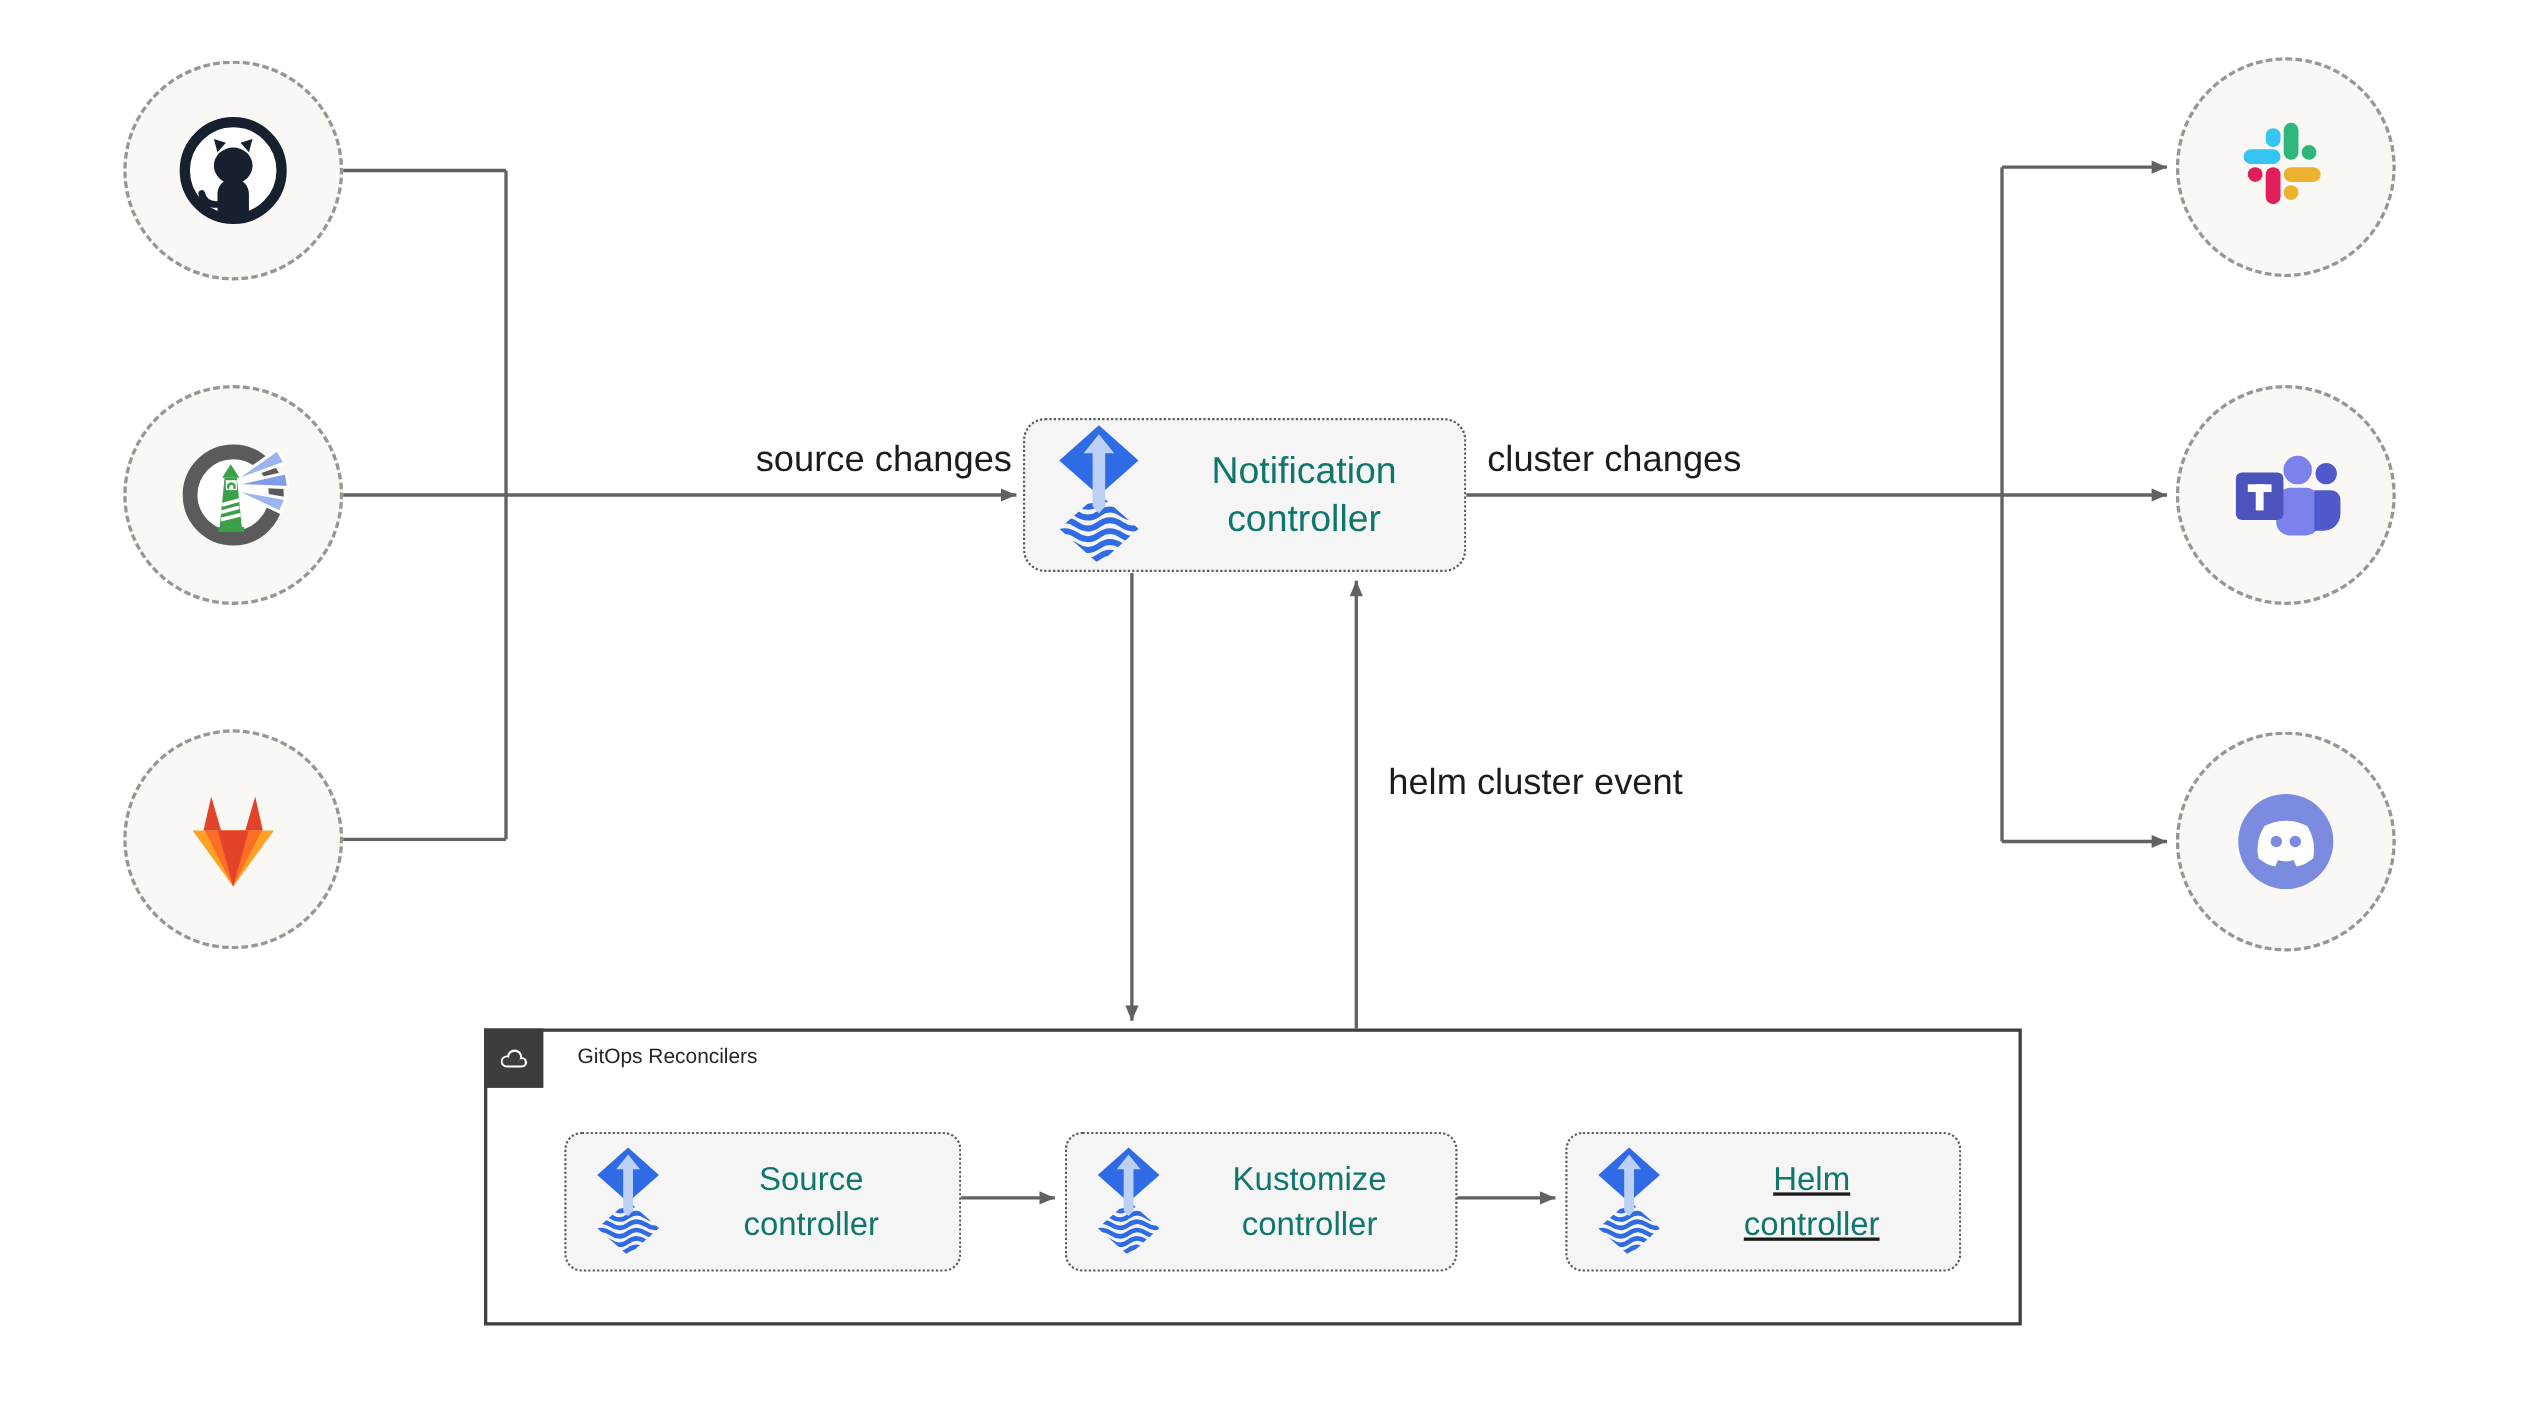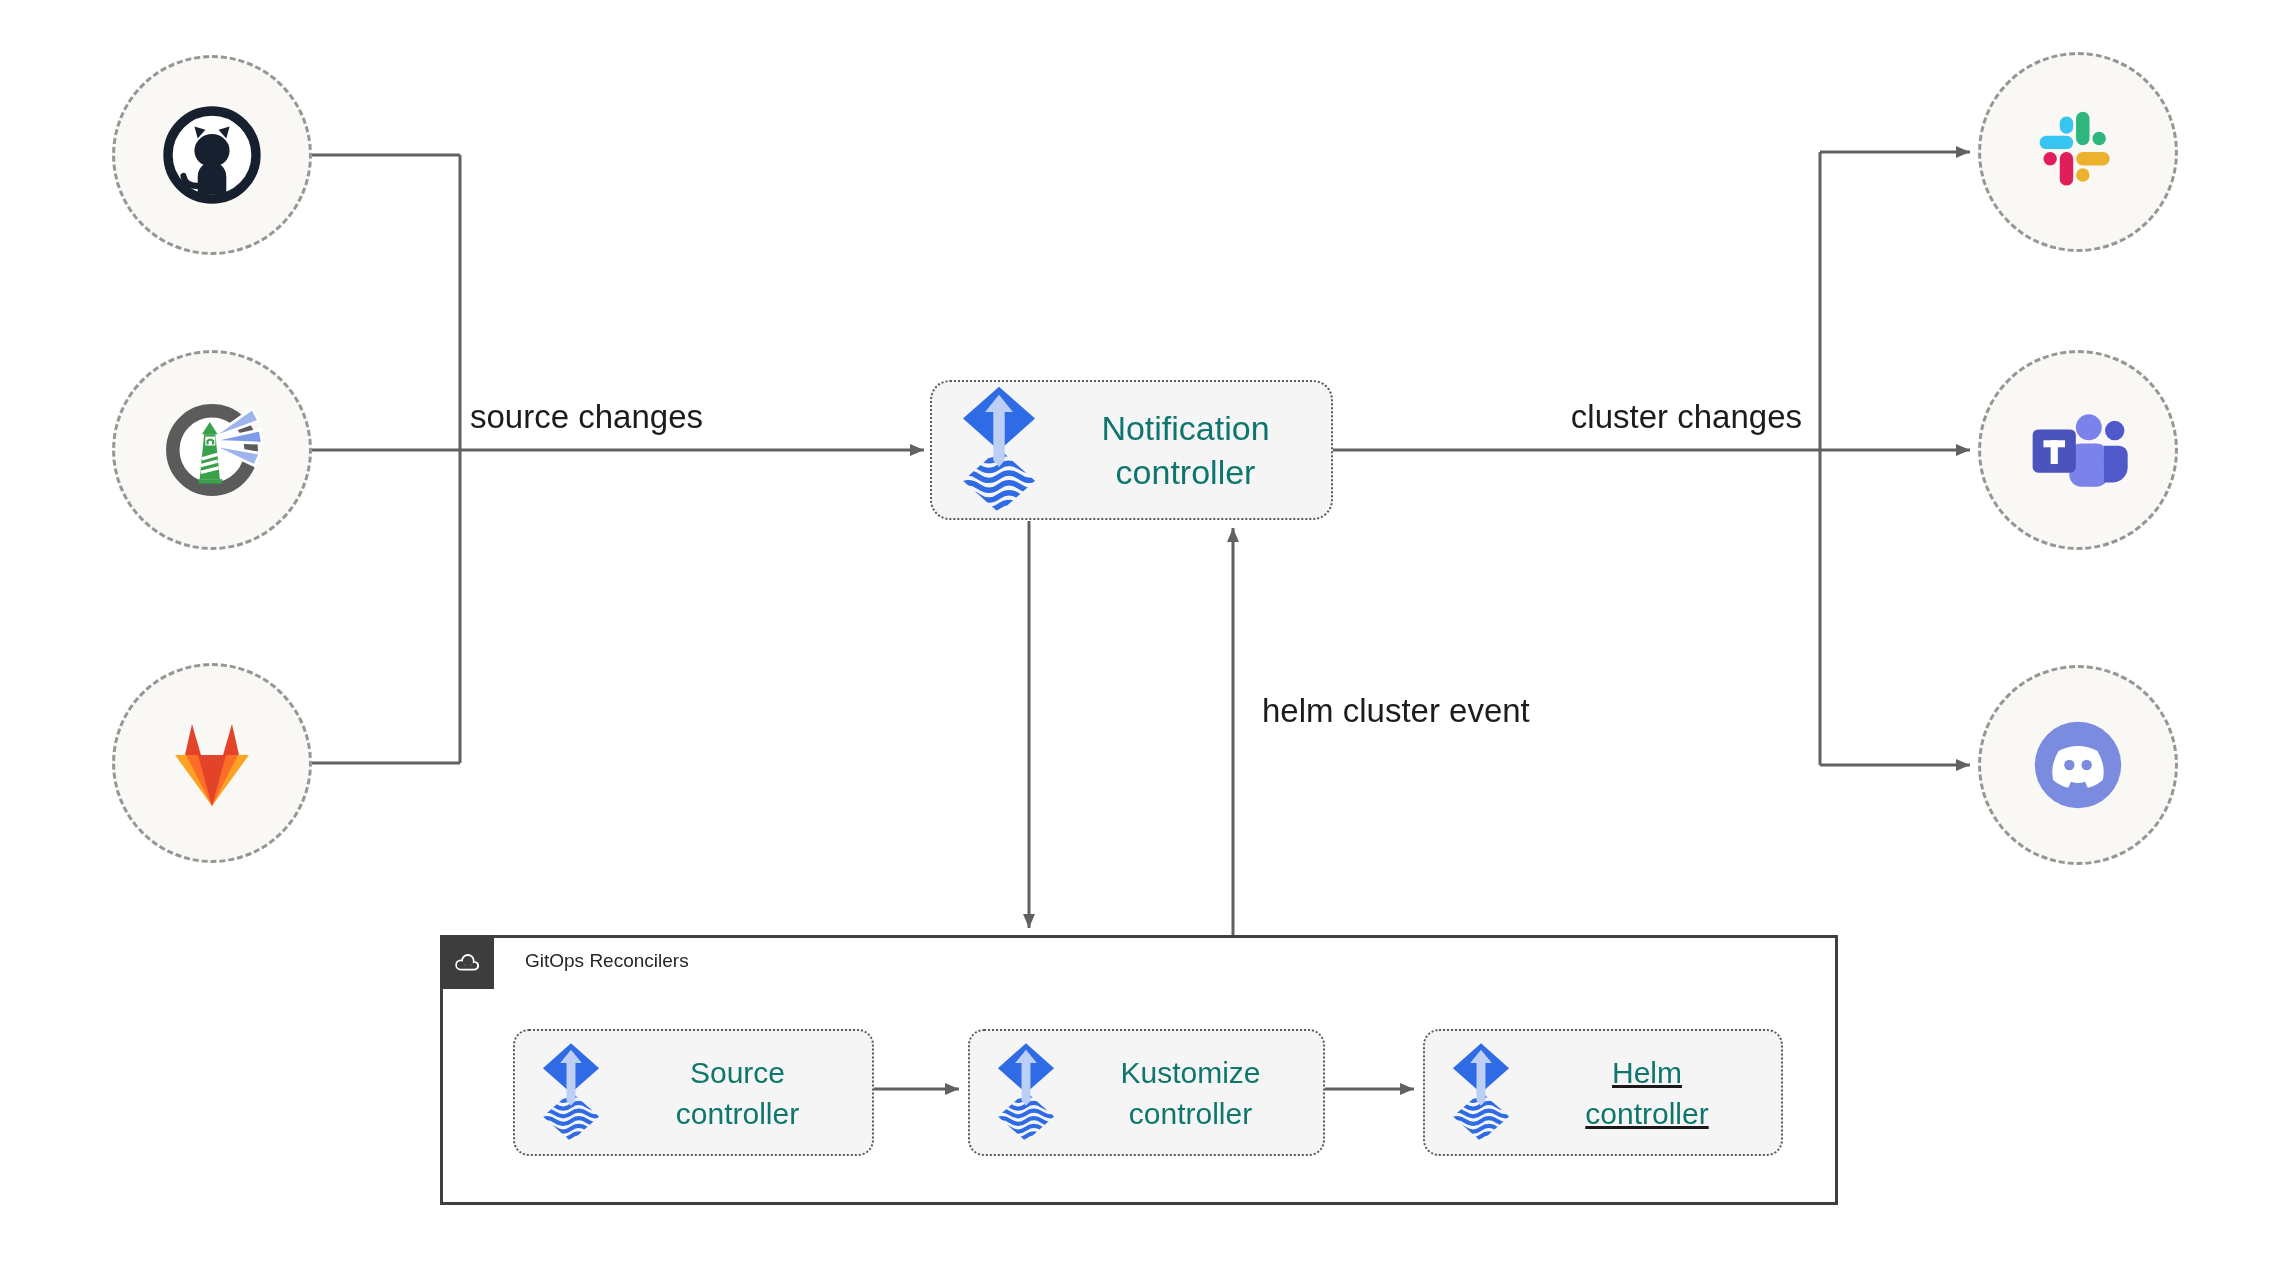--- a/index.html
+++ b/index.html
@@ -178,22 +178,22 @@
   <div class="node" style="left:930px; top:380px; width:403px; height:140px;">
     <svg class="fluxic" viewBox="0 0 100 160">
         <use href="#fluxsym"></use>
       </svg>
     <div class="lbl">
       <span>Notification</span>
       <span>controller</span>
     </div>
   </div>
 
-  <div class="edge-label" style="left:470px; top:398px; width:450px; text-align:left;">source changes</div>
-  <div class="edge-label" style="left:1352px; top:398px; width:450px; text-align:right;">cluster changes</div>
+  <div class="edge-label" style="left:470px; top:398px; width:450px; text-align:right;">source changes</div>
+  <div class="edge-label" style="left:1352px; top:398px; width:450px; text-align:left;">cluster changes</div>
   <div class="edge-label" style="left:1262px; top:692px;">helm cluster event</div>
 
   <div class="group">
     <div class="badge">
       <svg viewBox="0 0 100 70">
         <circle cx="35" cy="42" r="13" fill="#ffffff"></circle>
         <circle cx="52" cy="32" r="16" fill="#ffffff"></circle>
         <circle cx="68" cy="44" r="11" fill="#ffffff"></circle>
         <rect x="33" y="40" width="37" height="15" rx="7" fill="#ffffff"></rect>
         <circle cx="35" cy="42" r="9" fill="#3d3d3d"></circle>

